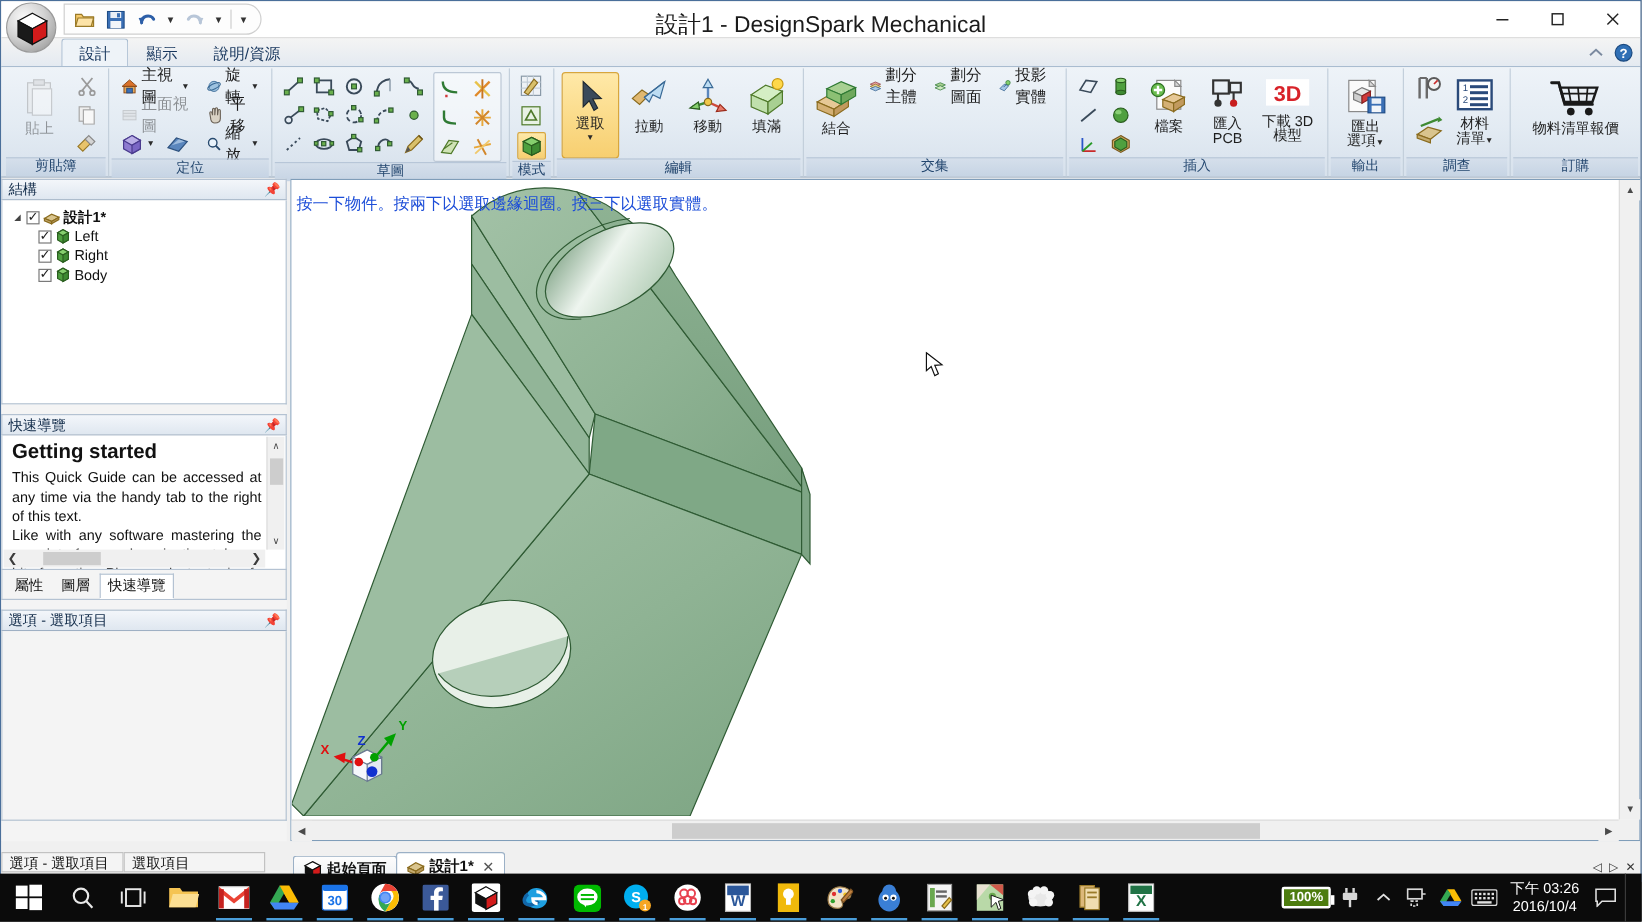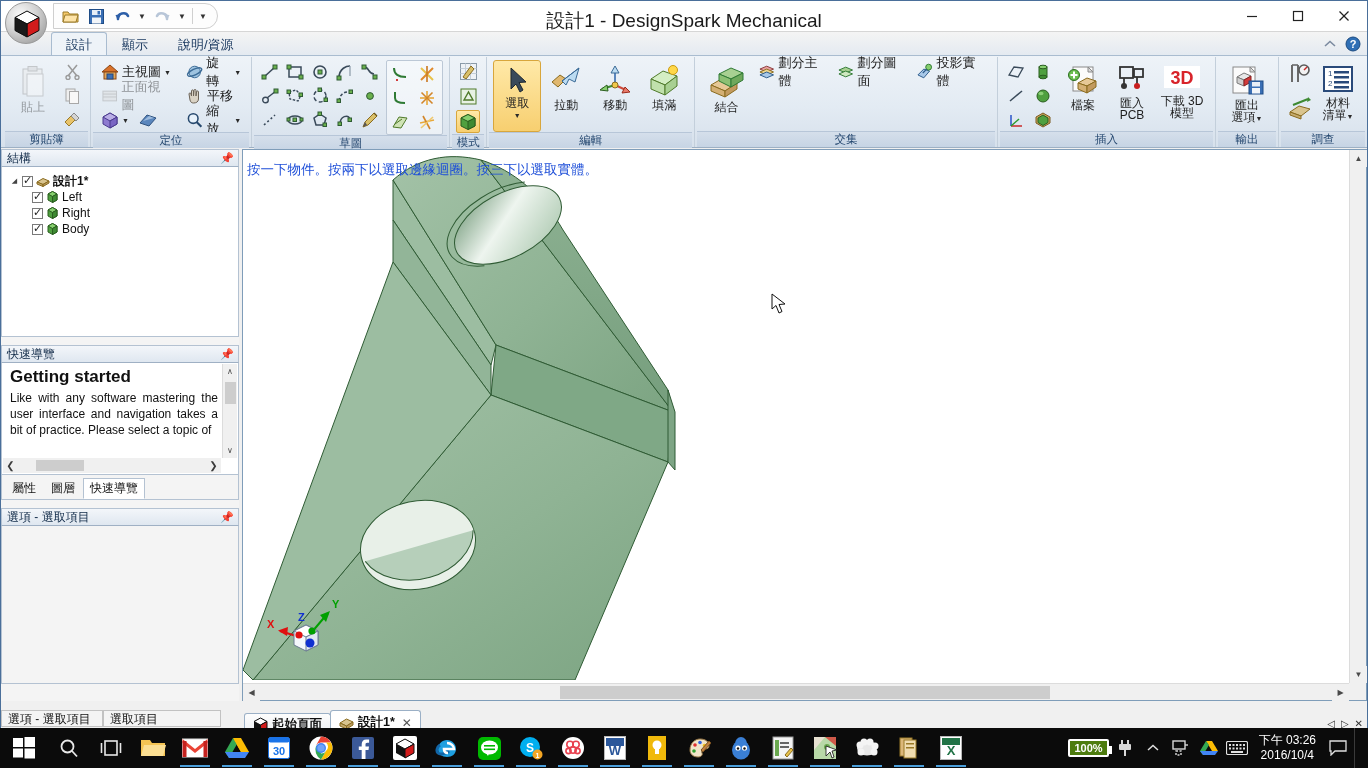--- a/index.html
+++ b/index.html
@@ -749,20 +749,38 @@
             <rect x="12" y="11" width="15" height="2.5" fill="#2a4a7a"></rect>
             <rect x="12" y="16" width="15" height="2.5" fill="#2a4a7a"></rect>
             <rect x="12" y="21" width="15" height="2.5" fill="#2a4a7a"></rect>
           </svg>
           <div class="lbl" style="line-height:12px">材料<br>清單<span class="caret">▼</span></div>
         </div>
       </div>
       <div class="grp-title">調查</div>
     </div>
 
+    <div class="grp">
+      <div class="grp-body">
+        <div class="big-btn" style="width:96px">
+          <svg width="44" height="34" viewBox="0 0 44 34">
+            <path d="M2 4 L8 4 L13 22 L36 22" fill="none" stroke="#1a1a1a" stroke-width="2.4" stroke-linecap="round"></path>
+            <path d="M9 8 L40 8 L36 20 L12.5 20 Z" fill="none" stroke="#1a1a1a" stroke-width="2"></path>
+            <line x1="16" y1="8" x2="18" y2="20" stroke="#1a1a1a" stroke-width="1.4"></line>
+            <line x1="24" y1="8" x2="25" y2="20" stroke="#1a1a1a" stroke-width="1.4"></line>
+            <line x1="32" y1="8" x2="31" y2="20" stroke="#1a1a1a" stroke-width="1.4"></line>
+            <line x1="10.5" y1="13" x2="38.5" y2="13" stroke="#1a1a1a" stroke-width="1.4"></line>
+            <circle cx="18" cy="28" r="3.2" fill="#1a1a1a"></circle>
+            <circle cx="33" cy="28" r="3.2" fill="#1a1a1a"></circle>
+          </svg>
+          <div class="lbl">物料清單報價</div>
+        </div>
+      </div>
+      <div class="grp-title">訂購</div>
+    </div>
 
   </div>
 
   <div class="main">
 
     <div class="leftpanel">
 
       <div>
         <div class="dock-head">
           <span>結構</span>
@@ -809,20 +827,21 @@
         </div>
       </div>
 
       <div class="qg-wrap">
         <div class="dock-head">
           <span>快速導覽</span>
           <span class="pin">📌</span>
         </div>
         <div class="qg-body">
           <div class="qg-h">Getting started</div>
+          <div class="qg-p">This Quick Guide can be accessed at any time via the handy tab to the right of this text.</div>
           <div class="qg-p">Like with any software mastering the user interface and navigation takes a bit of practice. Please select a topic of</div>
           <div class="vscroll">
             <div class="vs-btn">∧</div>
             <div class="vs-thumb"></div>
             <div class="vs-btn" style="position:absolute;bottom:0;left:0;right:0">∨</div>
           </div>
           <div class="hbar">
             <div class="hb-btn">❮</div>
             <div class="hb-thumb"></div>
             <div class="hb-btn" style="margin-left:auto">❯</div>

